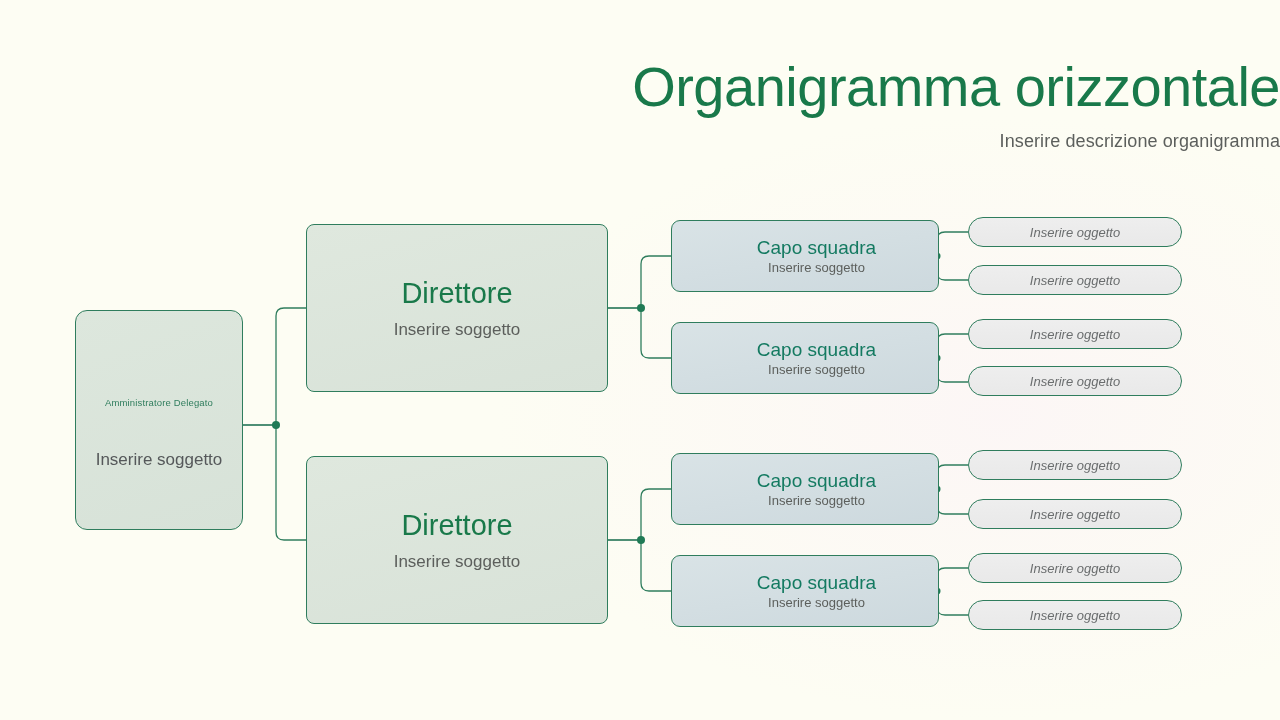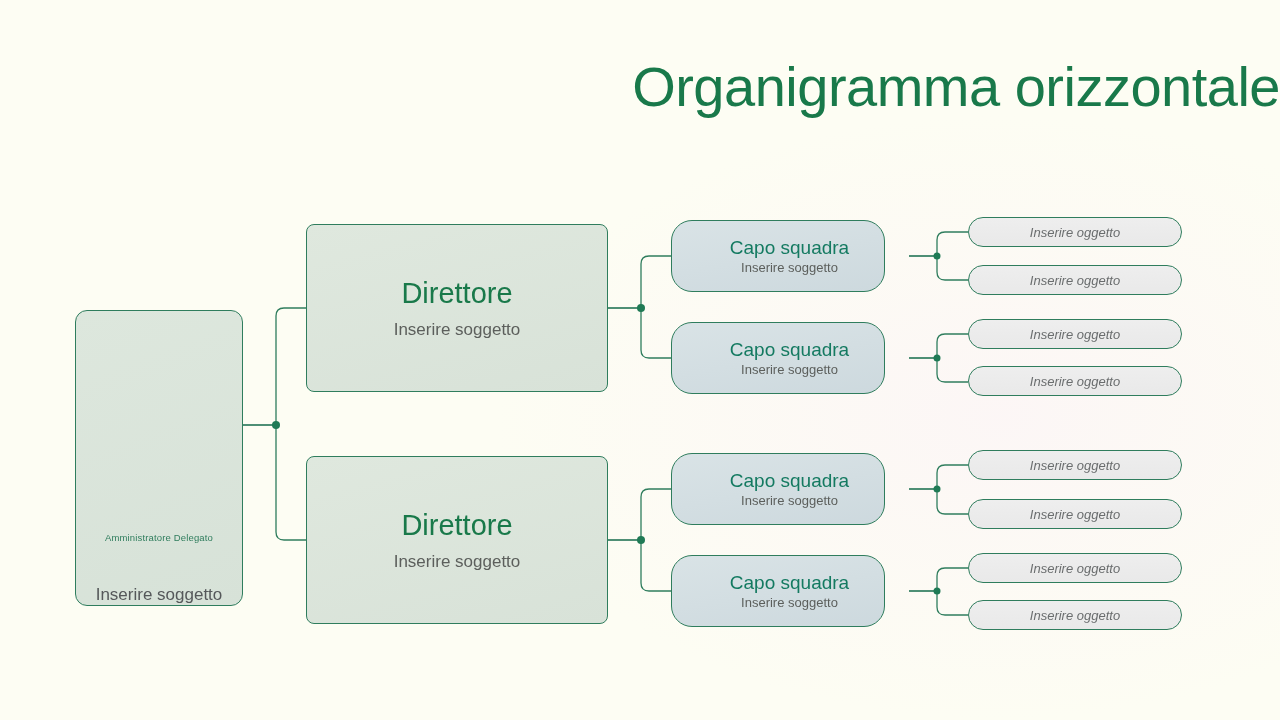--- a/index.html
+++ b/index.html
@@ -63,25 +63,25 @@
     flex-direction: column;
     align-items: center;
     justify-content: center;
     text-align: center;
   }
 
   .node-root {
     left: 75px;
     top: 310px;
     width: 168px;
-    height: 296px;
+    height: 220px;
     border: 1.3px solid #2f7d5d;
     border-radius: 12px;
     background: linear-gradient(160deg, #dde7dd 0%, #d7e2d8 100%);
-    justify-content: flex-end;
+    justify-content: flex-start;
     padding-top: 86px;
   }
   .root-role {
     font-size: 9.5px;
     color: #2f7d5d;
     letter-spacing: 0.15px;
     font-weight: 400;
   }
   .root-subject {
     margin-top: 42px;
@@ -108,24 +108,24 @@
   }
   .dir-subject {
     margin-top: 9px;
     font-size: 17px;
     color: #5c5f5c;
     font-weight: 400;
   }
 
   .node-lead {
     left: 671px;
-    width: 214px;
+    width: 268px;
     height: 72px;
     border: 1.3px solid #2f7d5d;
-    border-radius: 21px;
+    border-radius: 9px;
     background: linear-gradient(170deg, #d9e3e6 0%, #cdd9de 100%);
     padding-left: 23px;
   }
   .node-lead.l1 { top: 220px; }
   .node-lead.l2 { top: 322px; }
   .node-lead.l3 { top: 453px; }
   .node-lead.l4 { top: 555px; }
   .lead-role {
     font-size: 19px;
     color: #147a61;
@@ -159,20 +159,21 @@
   .node-item.i7 { top: 553px; }
   .node-item.i8 { top: 600px; }
 </style>
 </head>
 <body>
 
 <div class="slide">
 
   <div class="header">
     <div class="title">Organigramma orizzontale</div>
+    <div class="subtitle">Inserire descrizione organigramma</div>
   </div>
 
   <svg class="connectors" viewBox="0 0 1280 720" width="1280" height="720">
     <g fill="none" stroke="#2f7d5d" stroke-width="1.3">
 
       <line x1="243" y1="425" x2="276" y2="425" stroke="#4e8f75" stroke-width="2"></line>
 
       <path d="M276 425 L276 316 Q276 308 284 308 L306 308"></path>
       <path d="M276 425 L276 532 Q276 540 284 540 L306 540"></path>
       <circle cx="276" cy="425" r="4" fill="#1f7a55" stroke="none"></circle>

